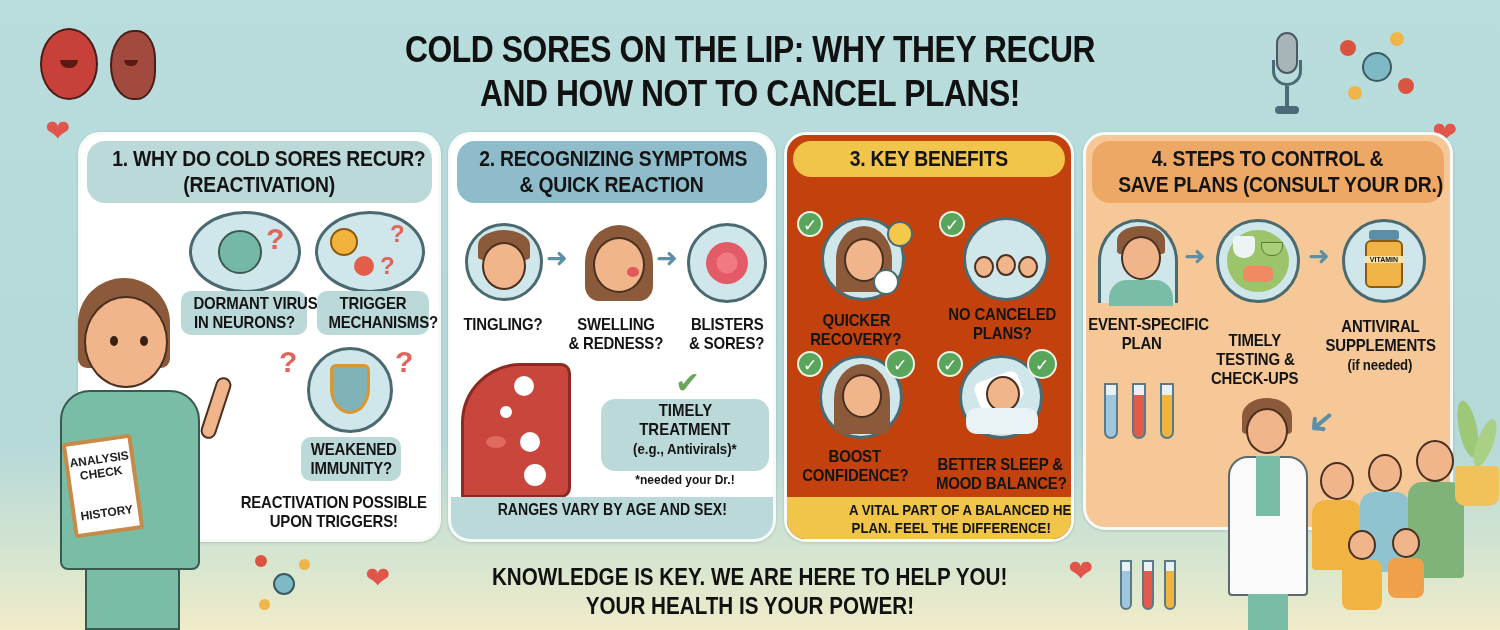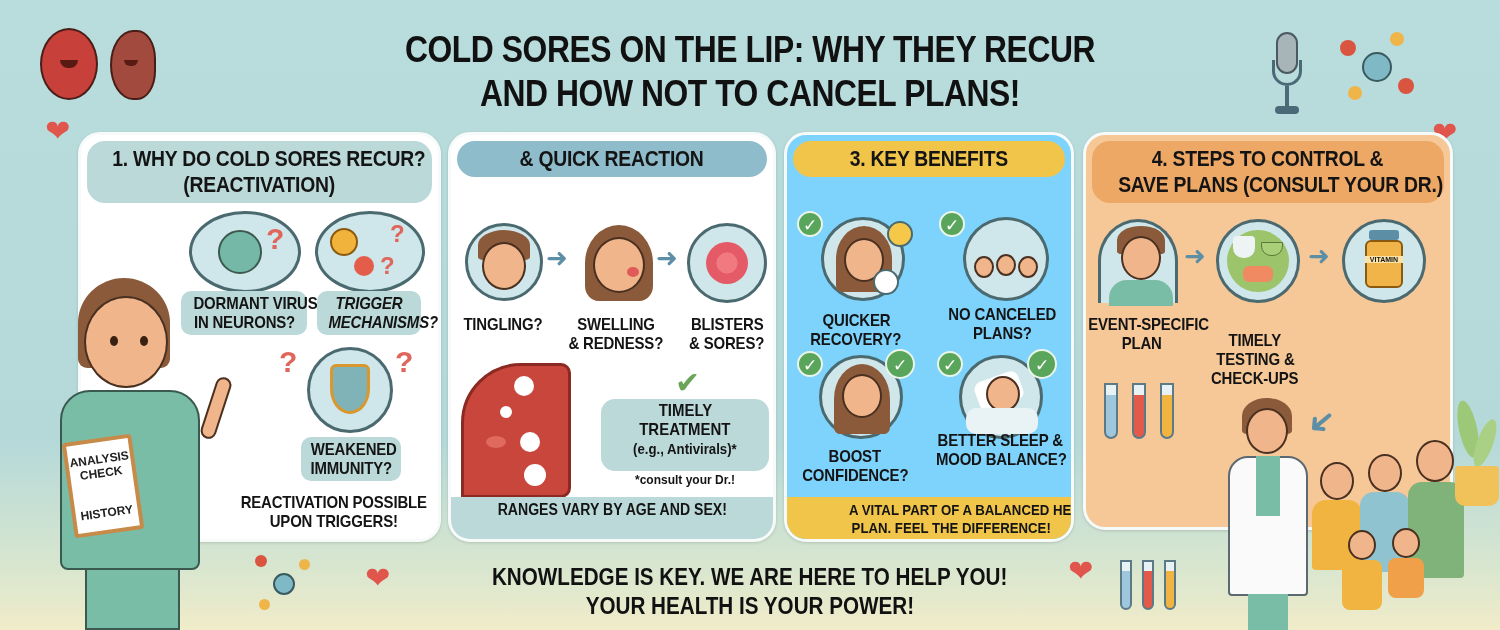--- a/index.html
+++ b/index.html
@@ -16,21 +16,21 @@
     letter-spacing: -0.5px; color: #111; transform: scaleX(0.86);
   }
   .panel {
     position: absolute; top: 132px; height: 410px;
     border-radius: 22px; border: 3px solid #f6fbfa;
     box-shadow: 0 1px 3px rgba(0,0,0,0.15);
     overflow: hidden;
   }
   .p1 { left: 78px; width: 363px; background: #ffffff; }
   .p2 { left: 448px; width: 328px; background: #ffffff; }
-  .p3 { left: 784px; width: 290px; background: #7dd3fc; }
+  .p3 { left: 784px; width: 290px; background: #c2410c; }
   .p4 { left: 1083px; width: 370px; background: #f6c898; height: 398px; }
   .phead {
     margin: 6px 6px 0 6px; border-radius: 18px;
     text-align: center; font-weight: 700; font-size: 22px; line-height: 26px;
     padding: 5px 4px; letter-spacing: -0.3px;
   }
   .phead span { display: inline-block; transform: scaleX(0.88); white-space: nowrap; }
   .p1 .phead { background: #bcd9d9; }
   .p2 .phead { background: #8fbccb; }
   .p3 .phead { background: #f0c54a; }
@@ -132,21 +132,21 @@
     <div><span>DORMANT VIRUS</span></div>
     <div><span>IN NEURONS?</span></div>
   </div>
 
   <div class="bubble" style="left:234px;top:76px;width:110px;height:82px;">
     <div style="position:absolute;left:12px;top:14px;width:28px;height:28px;border-radius:50%;background:#f2b33d;border:2px solid #8a5a10;"></div>
     <div style="position:absolute;left:36px;top:42px;width:20px;height:20px;border-radius:50%;background:#e35d4a;"></div>
     <div class="qmark" style="left:72px;top:6px;font-size:24px;">?</div>
     <div class="qmark" style="left:62px;top:38px;font-size:24px;">?</div>
   </div>
-  <div class="lbl chip" style="left:236px;top:156px;width:104px;font-style:italic;">
+  <div class="lbl chip" style="left:236px;top:156px;width:112px;">
     <div><span>TRIGGER</span></div>
     <div><span>MECHANISMS?</span></div>
   </div>
 
   <div class="qmark" style="left:198px;top:210px;">?</div>
   <div class="bubble" style="left:226px;top:212px;width:86px;height:86px;">
     <div style="position:absolute;left:20px;top:14px;width:40px;height:50px;background:#7fb3b7;border:3px solid #d9982e;border-radius:6px 6px 50% 50%;"></div>
   </div>
   <div class="qmark" style="left:314px;top:210px;">?</div>
   <div class="lbl chip" style="left:220px;top:302px;width:100px;">
@@ -170,20 +170,21 @@
   <div style="position:absolute;left:28px;top:160px;width:70px;height:96px;background:#fff;border:4px solid #c78a48;border-radius:4px;transform:rotate(-8deg);text-align:center;font-weight:700;font-size:12px;line-height:14px;padding-top:10px;color:#222;">
     <div>ANALYSIS</div>
     <div>CHECK</div>
     <div style="margin-top:26px;">HISTORY</div>
   </div>
   <div style="position:absolute;left:168px;top:98px;width:16px;height:64px;border-radius:8px;background:#f0b58a;border:2px solid #4a3020;transform:rotate(18deg);"></div>
 </div>
 
 <div class="panel p2">
   <div class="phead">
+    <div><span>2. RECOGNIZING SYMPTOMS</span></div>
     <div><span>&amp; QUICK REACTION</span></div>
   </div>
 
   <div class="circle" style="left:14px;top:88px;width:78px;height:78px;">
     <div class="hair" style="left:10px;top:4px;width:52px;height:30px;"></div>
     <div class="face" style="left:14px;top:16px;width:44px;height:48px;"></div>
   </div>
   <div class="arrow" style="left:95px;top:108px;">➜</div>
   <div style="position:absolute;left:128px;top:88px;width:80px;height:80px;">
     <div class="hair" style="left:6px;top:2px;width:68px;height:76px;border-radius:50% 50% 20% 20%;"></div>
@@ -214,21 +215,21 @@
     <div style="position:absolute;left:60px;top:98px;width:22px;height:22px;border-radius:50%;background:#fff;"></div>
     <div style="position:absolute;left:22px;top:70px;width:20px;height:12px;border-radius:50%;background:#e06a5e;"></div>
   </div>
 
   <div style="position:absolute;left:224px;top:230px;color:#6aa55a;font-size:30px;font-weight:700;">✔</div>
   <div style="position:absolute;left:150px;top:264px;width:168px;height:72px;background:#bcd9d9;border-radius:14px;text-align:center;font-weight:700;font-size:17px;line-height:19px;padding-top:2px;">
     <div><span style="display:inline-block;transform:scaleX(0.88);">TIMELY</span></div>
     <div><span style="display:inline-block;transform:scaleX(0.88);">TREATMENT</span></div>
     <div style="font-size:15px;"><span style="display:inline-block;transform:scaleX(0.88);">(e.g., Antivirals)*</span></div>
   </div>
-  <div style="position:absolute;left:150px;top:338px;width:168px;text-align:center;font-weight:700;font-size:12px;">*consult your Dr.!</div>
+  <div style="position:absolute;left:150px;top:338px;width:168px;text-align:center;font-weight:700;font-size:12px;">*needed your Dr.!</div>
 
   <div class="footer-band">
     <div><span>RANGES VARY BY AGE AND SEX!</span></div>
   </div>
 </div>
 
 <div class="panel p3">
   <div class="phead">
     <div><span>3. KEY BENEFITS</span></div>
   </div>
@@ -269,21 +270,21 @@
     <div style="position:absolute;left:14px;top:18px;width:46px;height:30px;background:#fff;border-radius:8px;transform:rotate(-20deg);"></div>
     <div class="face" style="left:24px;top:18px;width:34px;height:36px;"></div>
     <div style="position:absolute;left:4px;top:50px;width:72px;height:26px;background:#e9f2f5;border-radius:10px;"></div>
   </div>
   <div class="check" style="left:240px;top:214px;width:30px;height:30px;line-height:30px;">✓</div>
 
   <div class="lbl" style="left:6px;top:312px;width:124px;">
     <div><span>BOOST</span></div>
     <div><span>CONFIDENCE?</span></div>
   </div>
-  <div class="lbl" style="left:140px;top:296px;width:146px;">
+  <div class="lbl" style="left:140px;top:320px;width:146px;">
     <div><span>BETTER SLEEP &amp;</span></div>
     <div><span>MOOD BALANCE?</span></div>
   </div>
 
   <div class="footer-band" style="font-size:15px;">
     <div><span>A VITAL PART OF A BALANCED HEALTHY</span></div>
     <div><span>PLAN. FEEL THE DIFFERENCE!</span></div>
   </div>
 </div>
 
@@ -313,20 +314,25 @@
   </div>
 
   <div class="lbl" style="left:-6px;top:180px;width:124px;">
     <div><span>EVENT-SPECIFIC</span></div>
     <div><span>PLAN</span></div>
   </div>
   <div class="lbl" style="left:114px;top:196px;width:110px;">
     <div><span>TIMELY</span></div>
     <div><span>TESTING &amp;</span></div>
     <div><span>CHECK-UPS</span></div>
+  </div>
+  <div class="lbl" style="left:232px;top:182px;width:124px;">
+    <div><span>ANTIVIRAL</span></div>
+    <div><span>SUPPLEMENTS</span></div>
+    <div style="font-size:15px;"><span>(if needed)</span></div>
   </div>
 
   <div style="position:absolute;left:18px;top:248px;width:80px;height:64px;">
     <div style="position:absolute;left:0;top:0;width:14px;height:56px;border-radius:0 0 7px 7px;background:linear-gradient(180deg,#e8f2f4 20%,#9ec6dc 20%);border:2px solid #5c7a86;"></div>
     <div style="position:absolute;left:28px;top:0;width:14px;height:56px;border-radius:0 0 7px 7px;background:linear-gradient(180deg,#e8f2f4 20%,#e45a4a 20%);border:2px solid #5c7a86;"></div>
     <div style="position:absolute;left:56px;top:0;width:14px;height:56px;border-radius:0 0 7px 7px;background:linear-gradient(180deg,#e8f2f4 20%,#f2b440 20%);border:2px solid #5c7a86;"></div>
   </div>
   <div class="arrow" style="left:222px;top:268px;font-size:34px;transform:rotate(140deg);">➜</div>
 </div>
 

